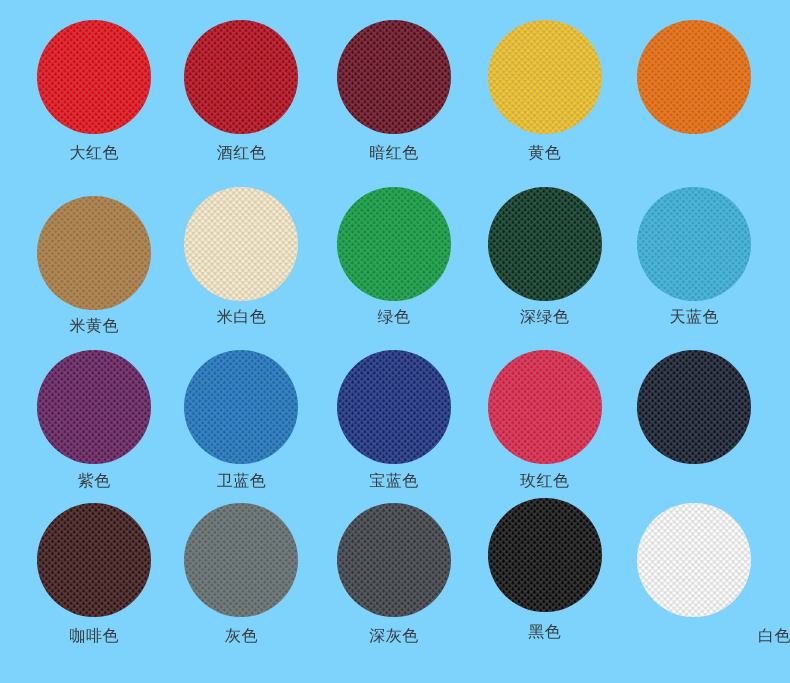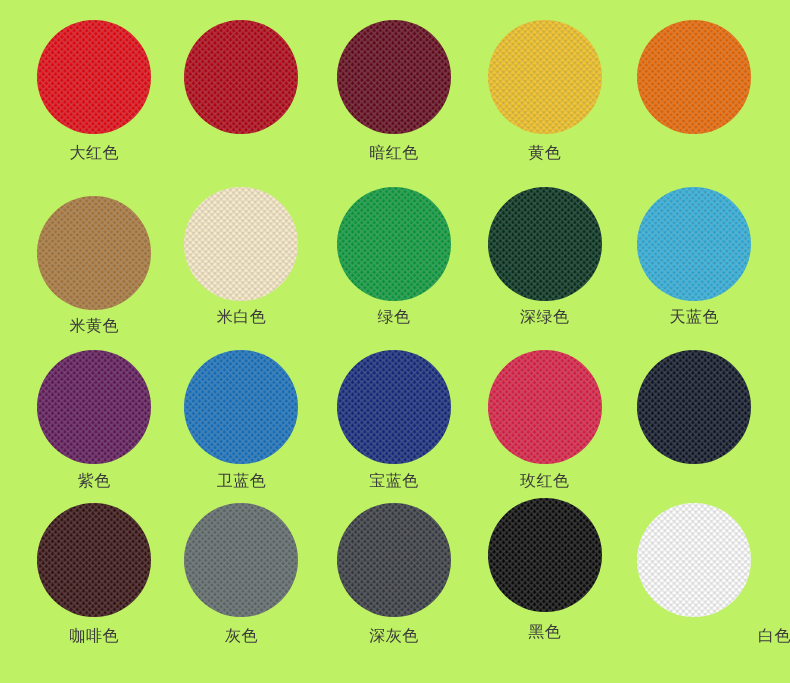--- a/index.html
+++ b/index.html
@@ -1,21 +1,21 @@
 <!DOCTYPE html>
 <html><head>
 <meta charset="utf-8">
 <title>Color swatch chart</title>
 <style>
   html,body{margin:0;padding:0;}
   body{
     width:790px;height:683px;background:#ffffff;
     font-family:"Liberation Sans","DejaVu Sans",sans-serif;
   }
-  .sheet{position:relative;width:790px;height:683px;overflow:hidden;background:#bef264;}
+  .sheet{position:relative;width:790px;height:683px;overflow:hidden;background:#7dd3fc;}
   .cell{position:absolute;width:114px;height:150px;}
   .swatch{
     position:absolute;left:0;top:0;width:114px;height:114px;border-radius:50%;
     overflow:hidden;isolation:isolate;
   }
   .weave{position:absolute;left:0;top:0;width:114px;height:114px;}
   .label{
     position:absolute;left:-40px;width:194px;text-align:center;
     font-size:16px;line-height:16px;color:#3b3b3b;white-space:nowrap;
     letter-spacing:0.5px;text-indent:0.5px;
@@ -58,20 +58,21 @@
           </svg>
         </div>
         <div class="label" style="top: 124.6px;">大红色</div>
       </div>
       <div class="cell" style="left: 184.3px; top: 20px;">
         <div class="swatch" style="background: rgb(177, 0, 16);">
           <svg class="weave">
             <rect width="114" height="114" fill="url(#fabricWeave)"></rect>
           </svg>
         </div>
+        <div class="label" style="top: 124.6px;">酒红色</div>
       </div>
       <div class="cell" style="left: 336.8px; top: 20px;">
         <div class="swatch" style="background: rgb(97, 5, 24);">
           <svg class="weave">
             <rect width="114" height="114" fill="url(#fabricWeave)"></rect>
           </svg>
         </div>
         <div class="label" style="top: 124.6px;">暗红色</div>
       </div>
       <div class="cell" style="left: 487.5px; top: 20px;">

